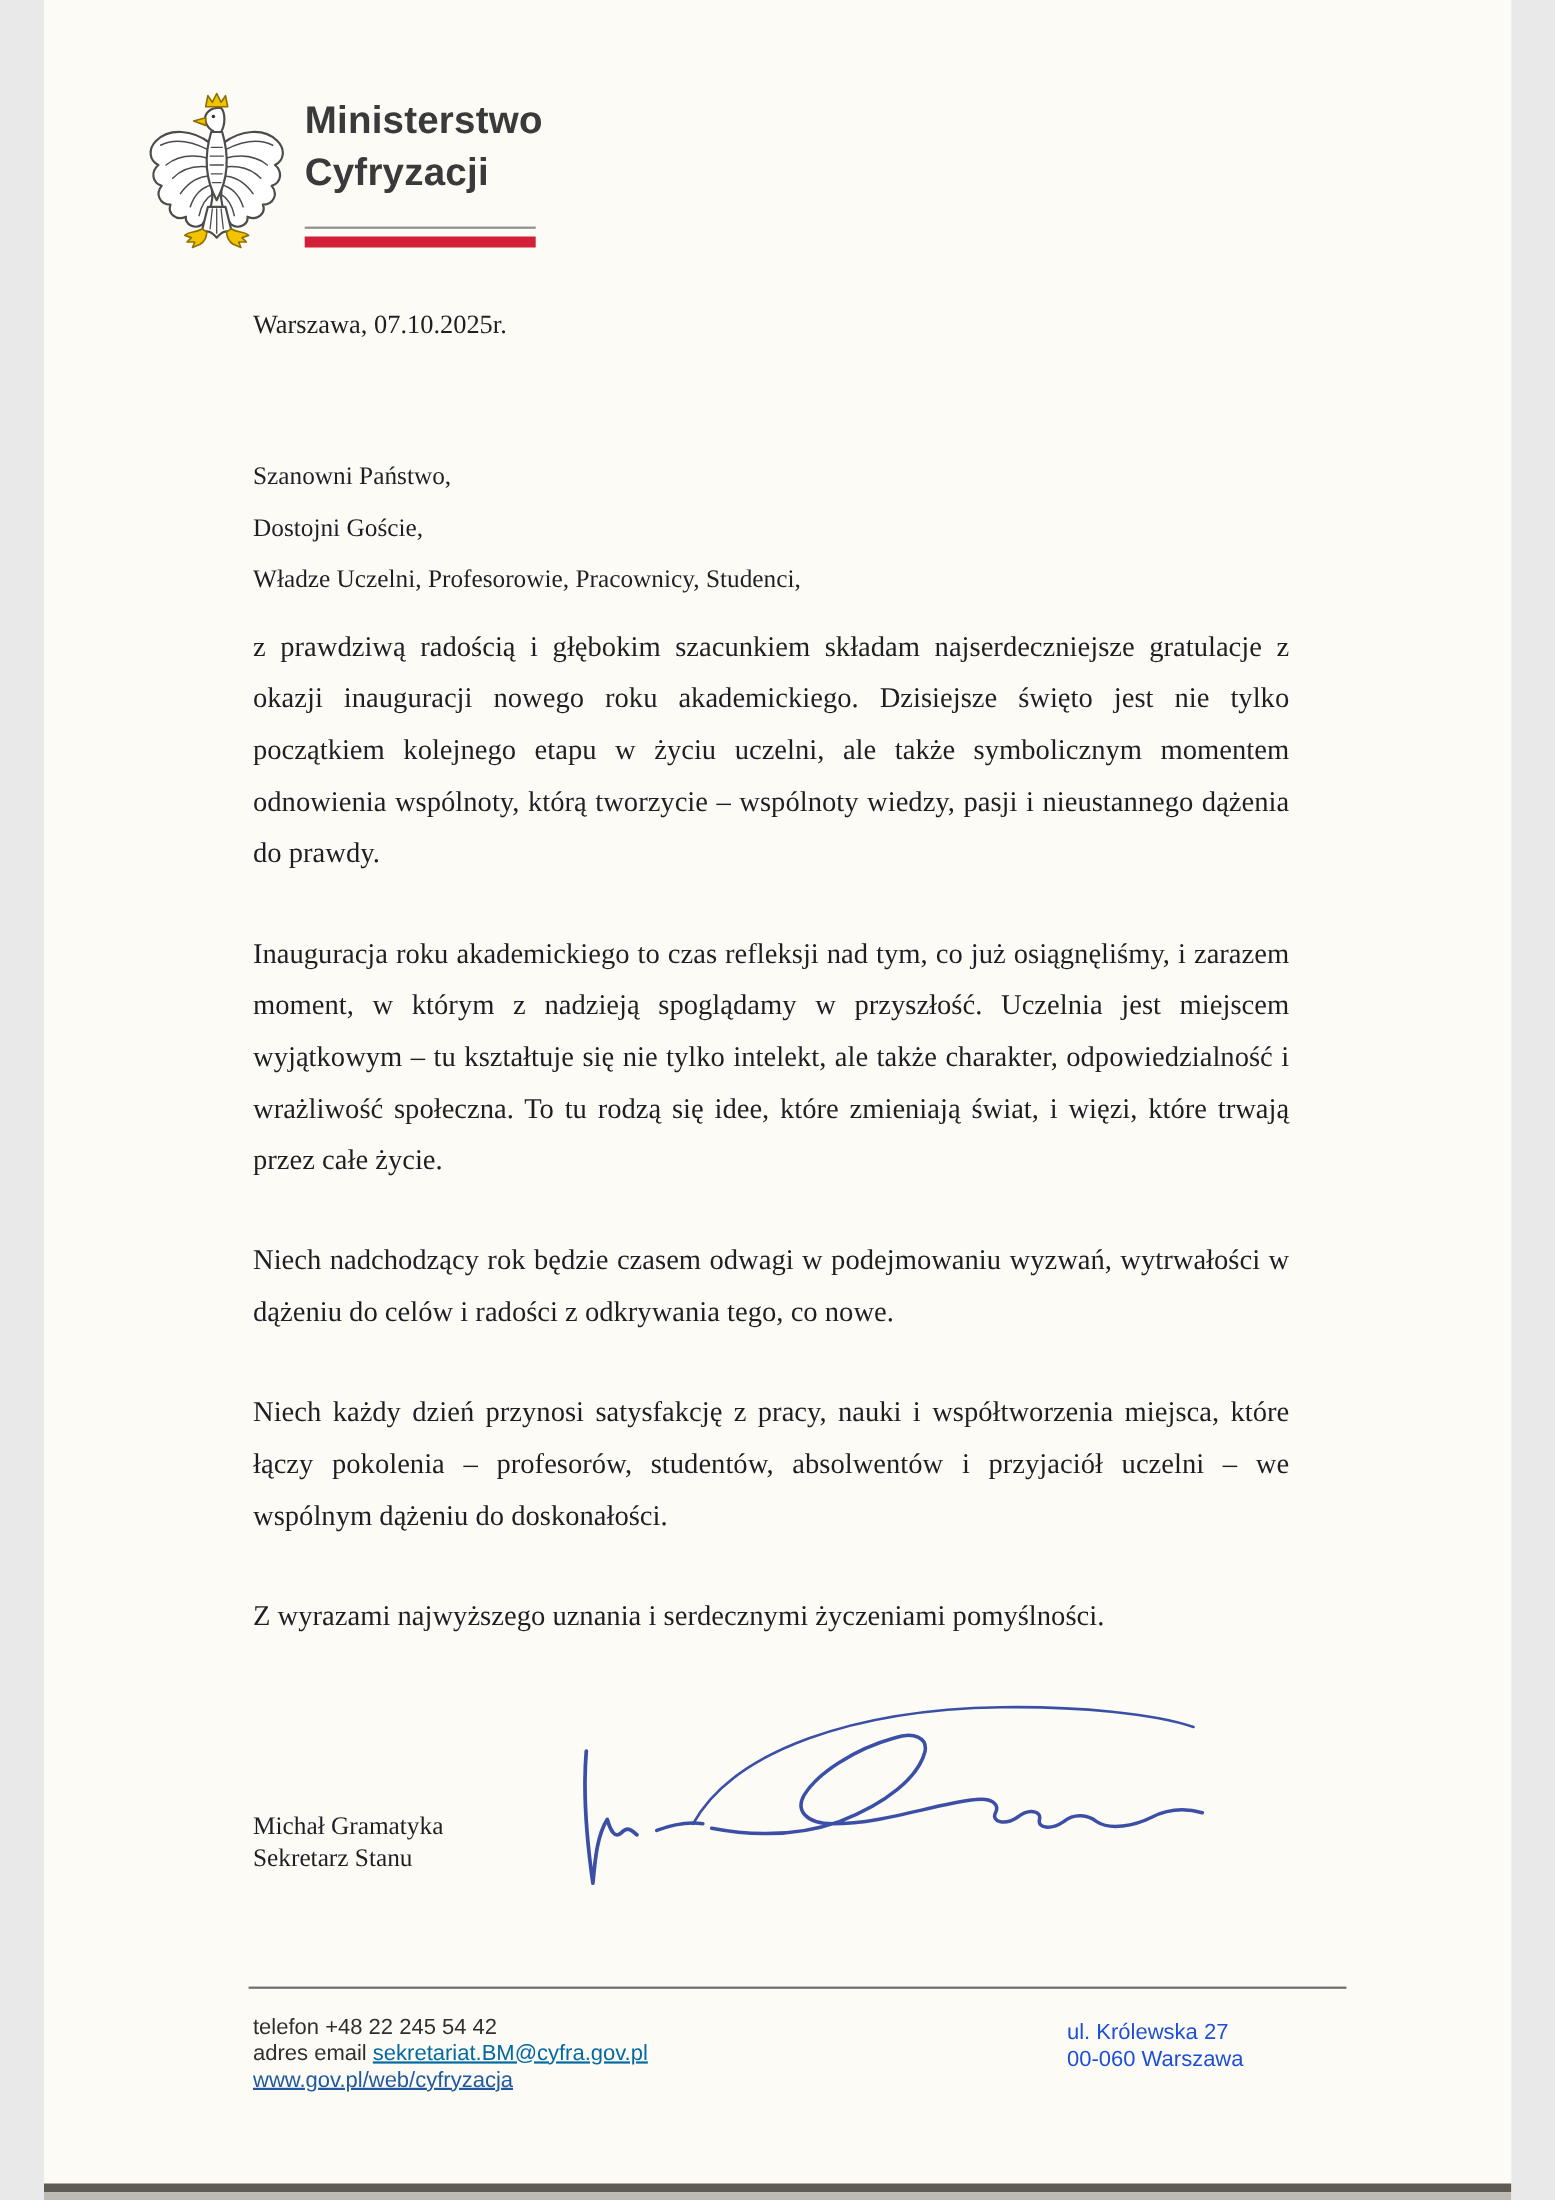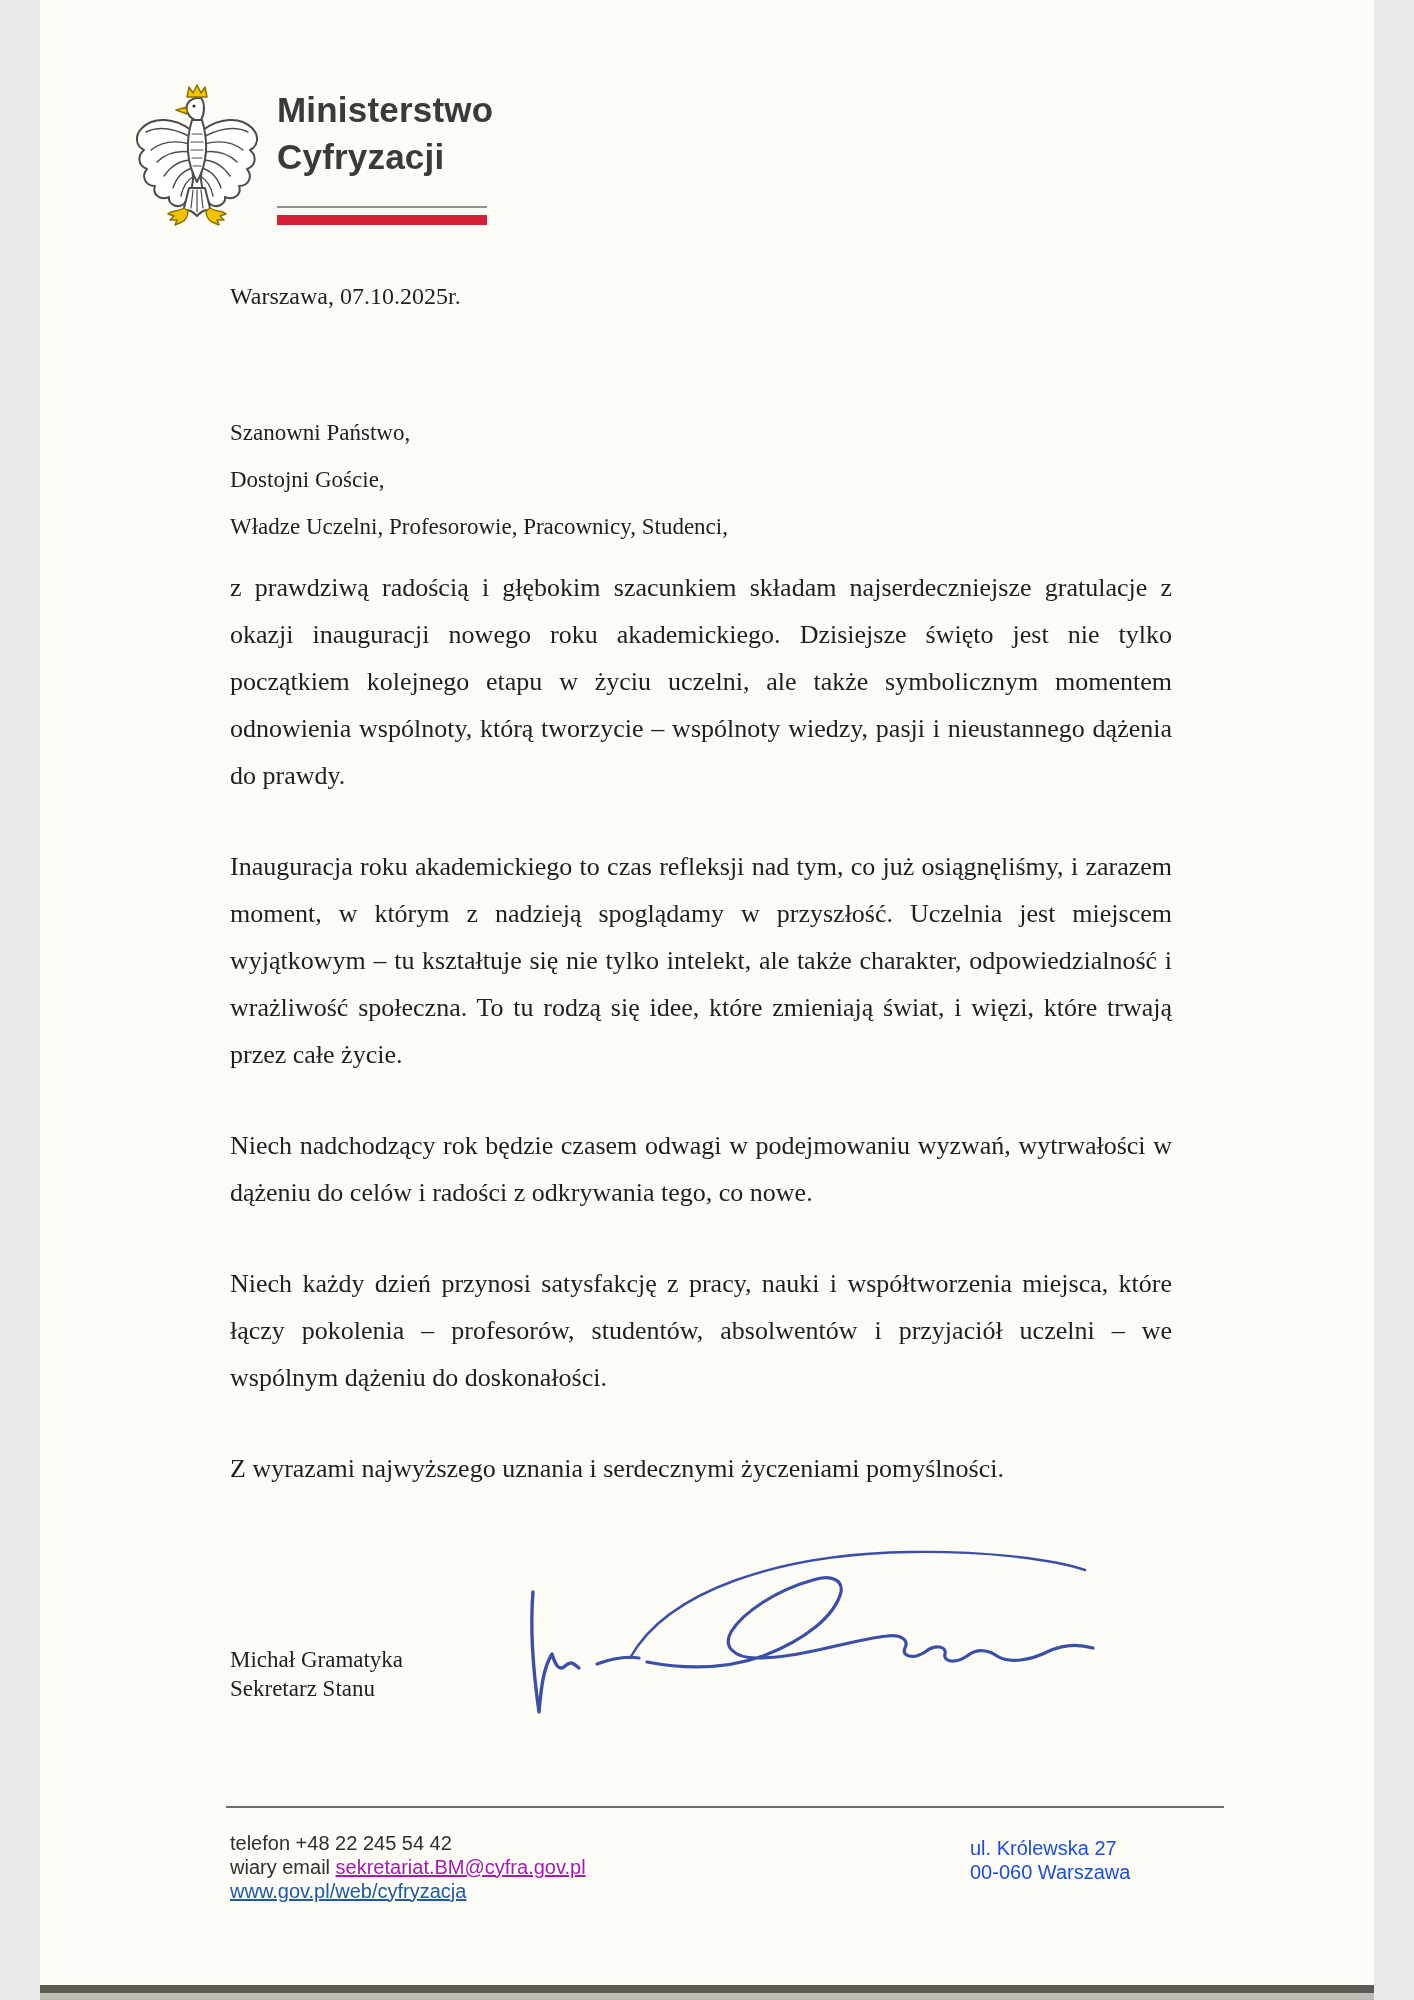--- a/index.html
+++ b/index.html
@@ -118,21 +118,21 @@
       <path stroke-width="3.4" d="M15 54 C12 90 15 132 21 174 C23 152 25 130 34 116 C37 126 41 134 47 128 C53 122 56 126 61 130"></path>
       <path stroke-width="3.2" d="M79 126 C95 120 109 118 121 120"></path>
       <path stroke-width="3.2" d="M129 124 C171 132 211 130 245 118 C287 102 317 78 323 54 C325 42 313 36 295 42 C259 52 225 74 213 94 C205 108 215 120 239 120 C285 120 331 102 369 98 C383 96 391 102 387 110 C383 118 395 122 407 114 C417 106 429 108 427 116 C425 124 437 126 449 118 C459 110 471 112 479 118 C491 126 513 122 529 114 C545 106 561 106 575 110"></path>
     </g>
   </svg>
 
   <div class="footer-rule"></div>
 
   <div class="footer-left">
     <div>telefon +48 22 245 54 42</div>
-    <div><span>wiary email </span><a class="doc-link" style="color: #a21caf; text-align: center;">sekretariat.BM@cyfra.gov.pl</a></div>
+    <div><span>adres email </span><a class="doc-link" style="color: #0369a1; text-align: center;">sekretariat.BM@cyfra.gov.pl</a></div>
     <div><a class="doc-link" style="color: rgb(32, 89, 159);">www.gov.pl/web/cyfryzacja</a></div>
   </div>
 
   <div class="footer-right">
     <div>ul. Królewska 27</div>
     <div>00-060 Warszawa</div>
   </div>
 
   <div class="scan-band"></div>
   <div class="scan-band2"></div>

